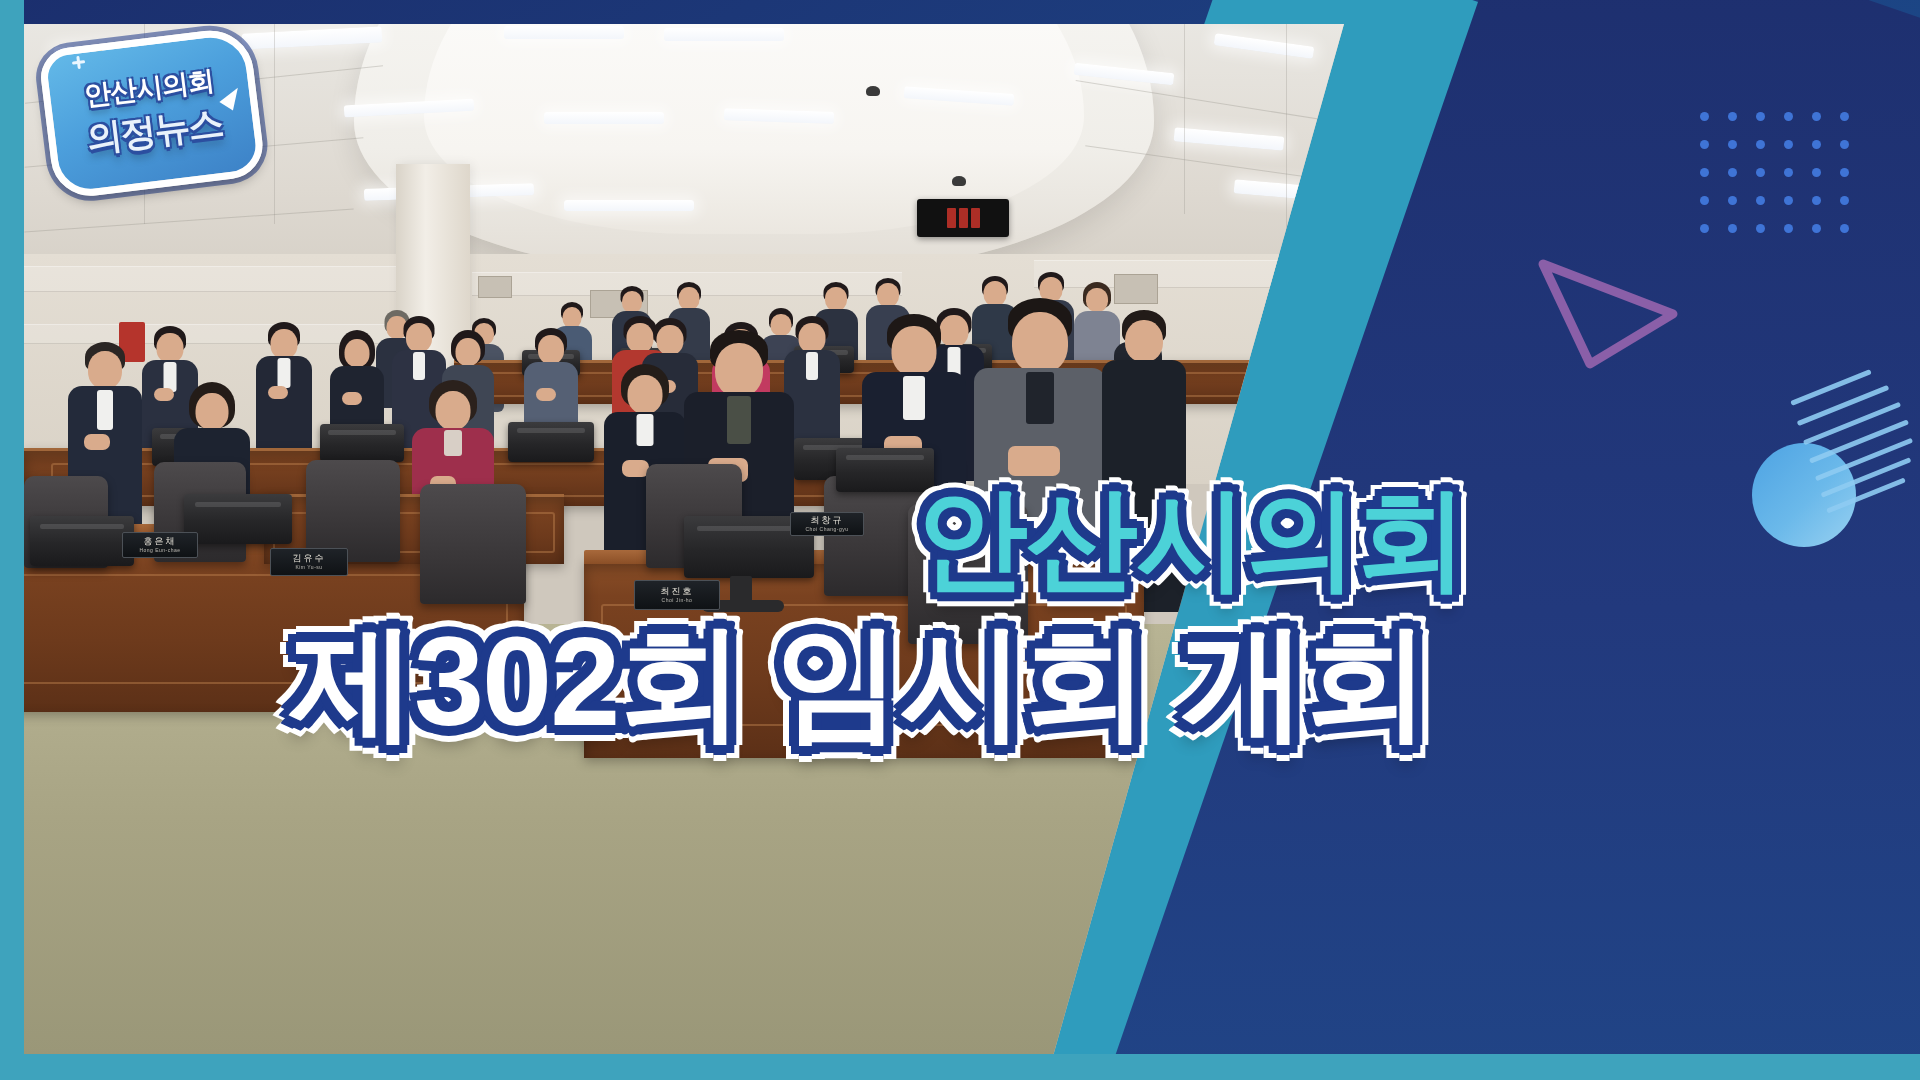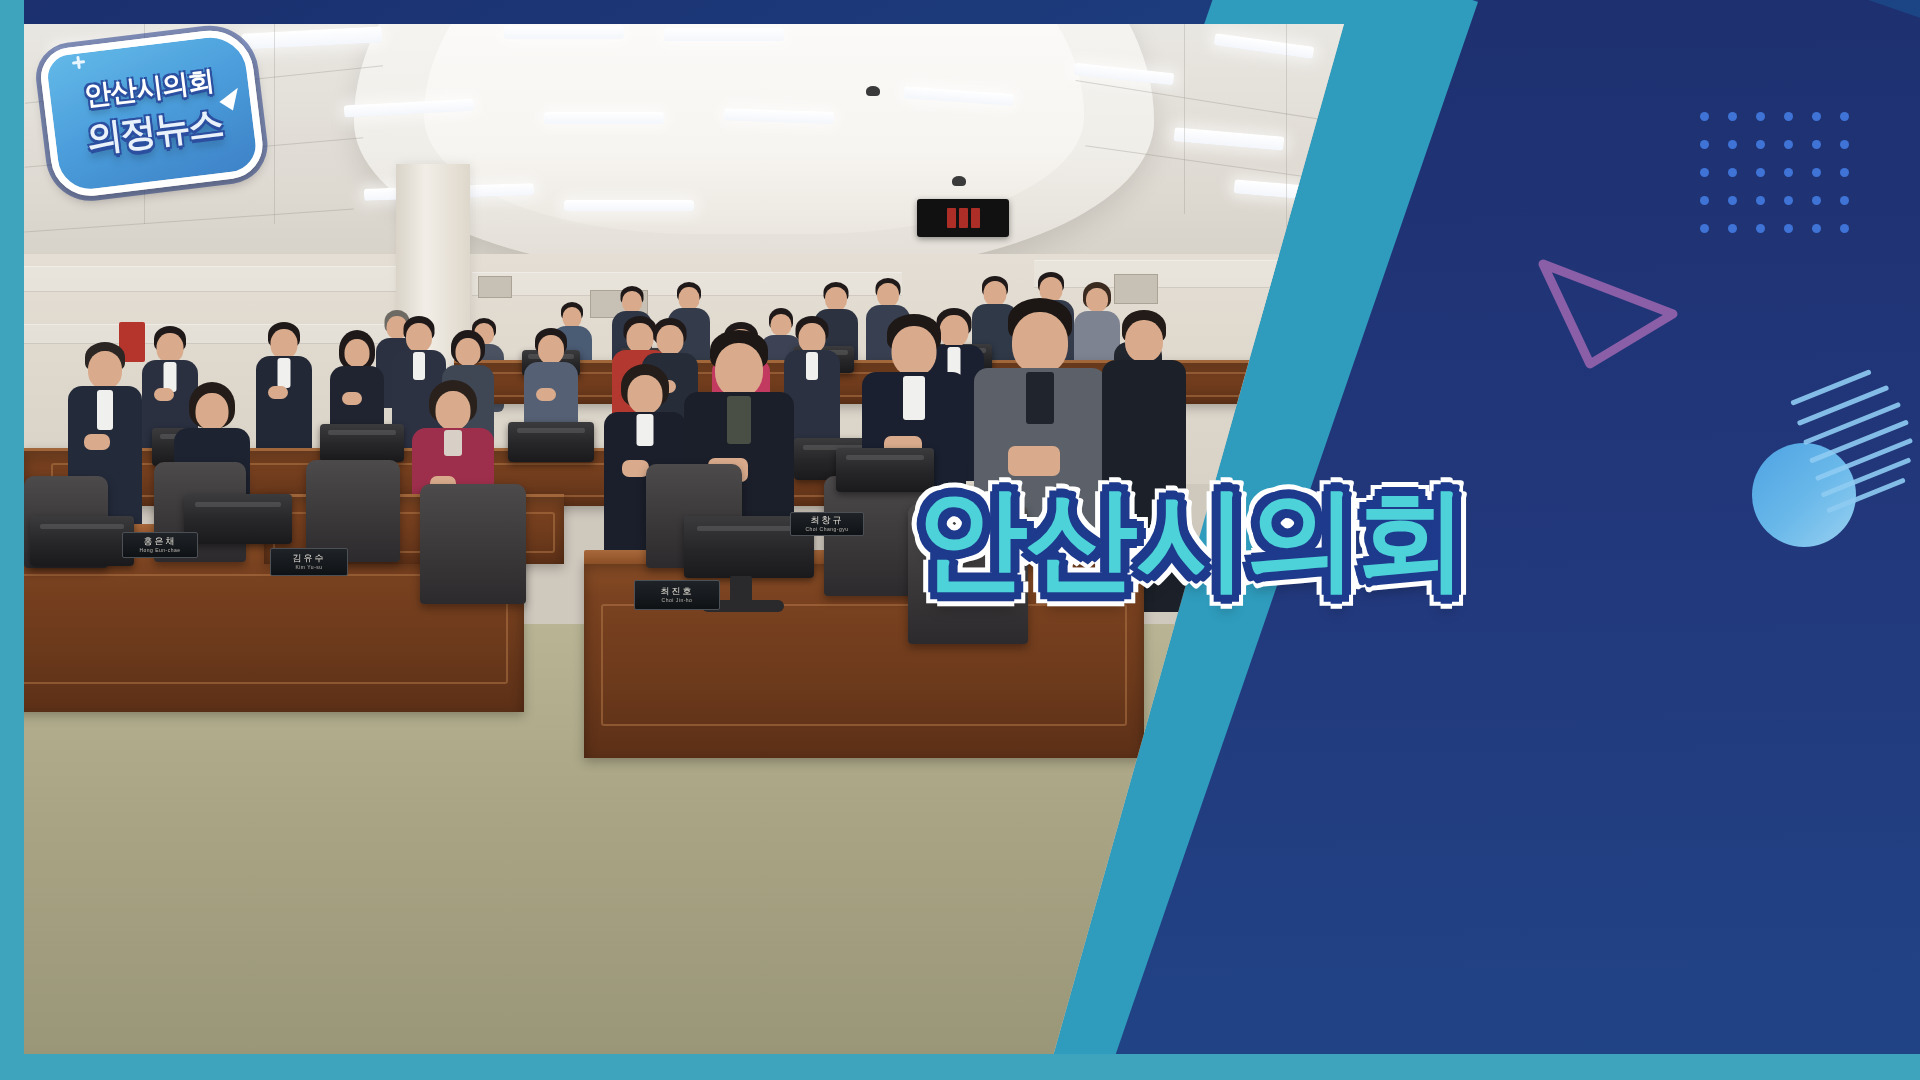--- a/index.html
+++ b/index.html
@@ -711,15 +711,16 @@
     <div class="badge-shine"></div>
     <div class="spark-w"></div>
     <div class="badge-text">
       <div class="badge-l1">안산시의회</div>
       <div class="badge-l2">의정뉴스</div>
     </div>
   </div>
 
   <div class="headline">
     <span class="hl-line hl1">안산시의회</span>
+    <span class="hl-line hl2">제302회 임시회 개회</span>
   </div>
 
 </div>
 
 </body></html>

